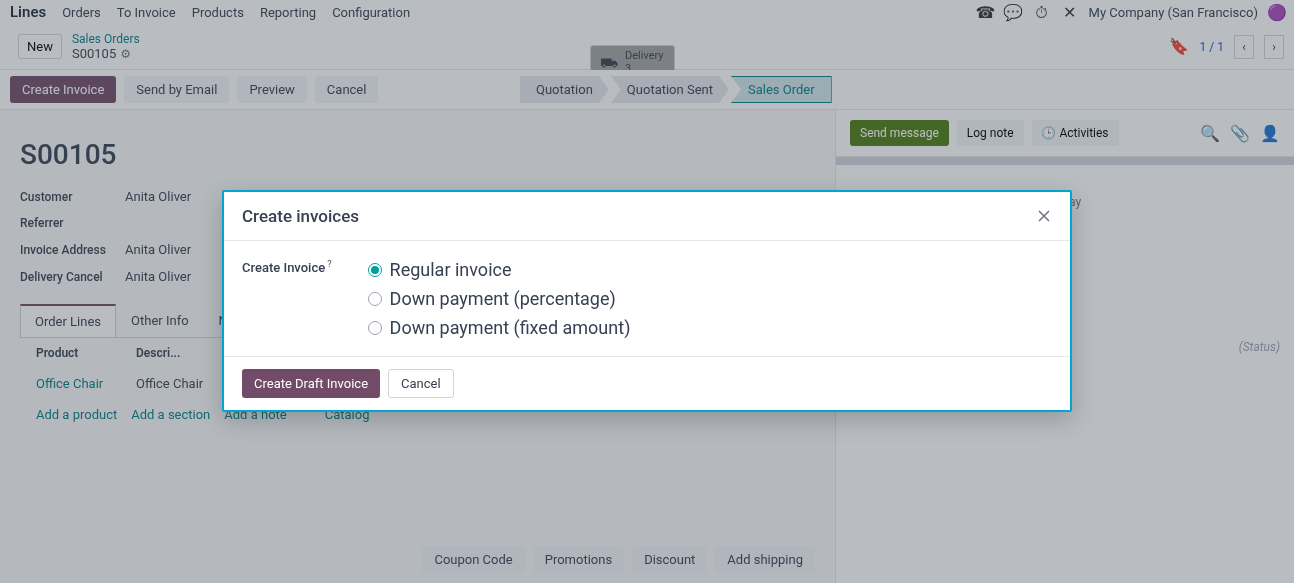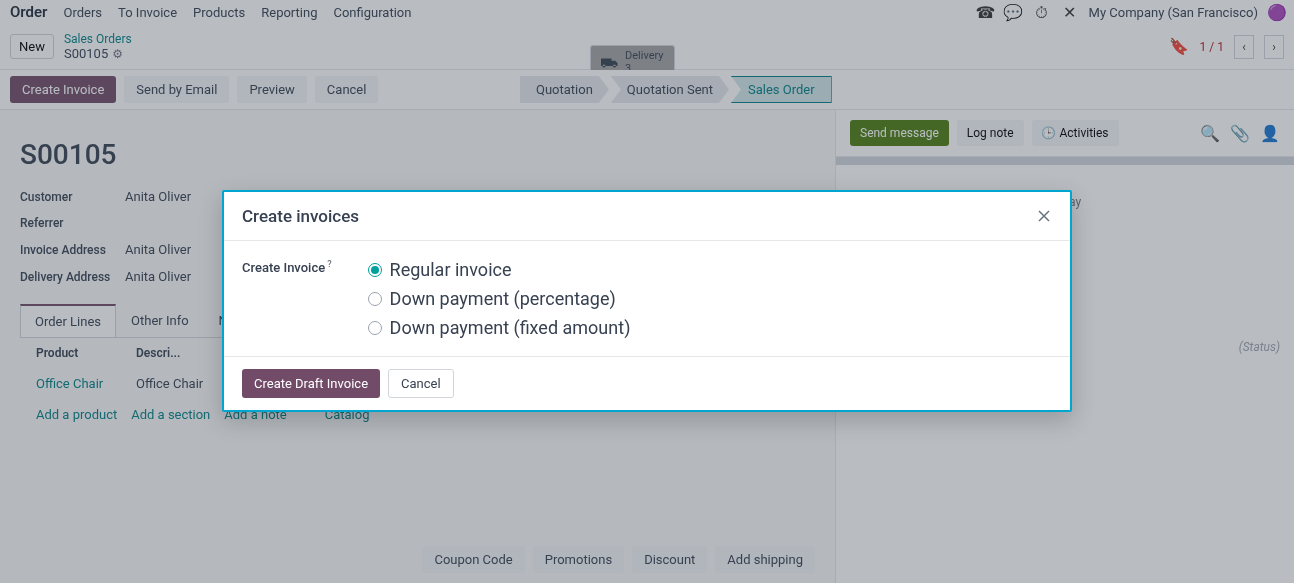--- a/index.html
+++ b/index.html
@@ -8,29 +8,29 @@
 
 .topbar { height: 24px; display: flex; align-items: center; padding: 0 10px; background: #fff; position: relative; }
 .topbar-left { display: flex; align-items: center; gap: 16px; }
 .brand { font-weight: 600; font-size: 15px; color: #1f2937; }
 .menu-item { font-size: 13px; color: #374151; cursor: pointer; }
 .topbar-right { position: absolute; right: 8px; display: flex; align-items: center; gap: 10px; }
 .icon-small { width: 18px; height: 18px; display: inline-flex; align-items: center; justify-content: center; }
 .company { font-size: 13px; color: #374151; }
 
 
-.subheader { height: 46px; display: flex; align-items: center; padding: 0 10px; background: #fff; border-bottom: 1px solid #e5e7eb; position: relative; }
+.subheader { height: 46px; display: flex; align-items: center; padding: 0 18px; background: #fff; border-bottom: 1px solid #e5e7eb; position: relative; }
 .new-btn { border: 1px solid #d1d5db; background: #fff; padding: 4px 8px; font-size: 13px; border-radius: 3px; cursor: pointer; }
 .breadcrumb { margin-left: 10px; display: flex; flex-direction: column; }
 .bc-top { font-size: 12px; color: #017e84; }
 .bc-bot { font-size: 13px; color: #374151; display: flex; align-items: center; gap: 4px; }
 .delivery-pill { position: absolute; left: 590px; display: flex; align-items: center; gap: 6px; border: 1px solid #d1d5db; background: #a3a3a3; padding: 4px 10px; border-radius: 3px; margin-top: 32px; }
 .delivery-txt { display: flex; flex-direction: column; font-size: 11px; color: #374151; line-height: 1.1; }
 .subheader-right { position: absolute; right: 10px; display: flex; align-items: center; gap: 10px; }
-.pager { font-size: 12px; color: #b91c1c; }
+.pager { font-size: 12px; color: #1d4ed8; }
 .nav-arrow { width: 20px; height: 24px; border: 1px solid #d1d5db; background: #fff; display: inline-flex; align-items: center; justify-content: center; cursor: pointer; font-size: 12px; }
 
 
 .actions { height: 40px; display: flex; align-items: center; padding: 0 10px; background: #fff; border-bottom: 1px solid #e5e7eb; gap: 8px; position: relative; }
 .btn { padding: 6px 12px; font-size: 13px; border-radius: 3px; border: none; cursor: pointer; background: #f3f4f6; color: #374151; }
 .btn.primary { background: #714b67; color: #fff; }
 .btn.outline { background: #fff; border: 1px solid #d1d5db; }
 .status-arrows { position: absolute; left: 520px; display: flex; }
 .status-step { padding: 6px 16px; background: #e5e7eb; font-size: 13px; color: #374151; position: relative; margin-right: 2px; clip-path: polygon(0 0, calc(100% - 10px) 0, 100% 50%, calc(100% - 10px) 100%, 0 100%, 10px 50%); }
 .status-step:first-child { clip-path: polygon(0 0, calc(100% - 10px) 0, 100% 50%, calc(100% - 10px) 100%, 0 100%); }
@@ -83,21 +83,21 @@
 
 .truck-svg { fill: #374151; }
 .gear { font-size: 12px; color: #6b7280; }
 svg { display: block; }
 </style>
 </head>
 <body>
 
 <div class="topbar">
   <div class="topbar-left">
-    <span class="brand">Order</span>
+    <span class="brand">Lines</span>
     <span class="menu-item">Orders</span>
     <span class="menu-item">To Invoice</span>
     <span class="menu-item">Products</span>
     <span class="menu-item">Reporting</span>
     <span class="menu-item">Configuration</span>
   </div>
   <div class="topbar-right">
     <span class="icon-small">☎</span>
     <span class="icon-small">💬</span>
     <span class="icon-small">⏱</span>
@@ -155,21 +155,21 @@
       </div>
       <div class="field-row">
         <span class="field-label">Referrer</span>
         <span class="field-value"></span>
       </div>
       <div class="field-row">
         <span class="field-label">Invoice Address</span>
         <span class="field-value">Anita Oliver</span>
       </div>
       <div class="field-row">
-        <span class="field-label">Delivery Address</span>
+        <span class="field-label">Delivery Cancel</span>
         <span class="field-value">Anita Oliver</span>
       </div>
     </div>
 
     <div class="tabs-row">
       <div class="tab active">Order Lines</div>
       <div class="tab">Other Info</div>
       <div class="tab">Notes</div>
     </div>
 

